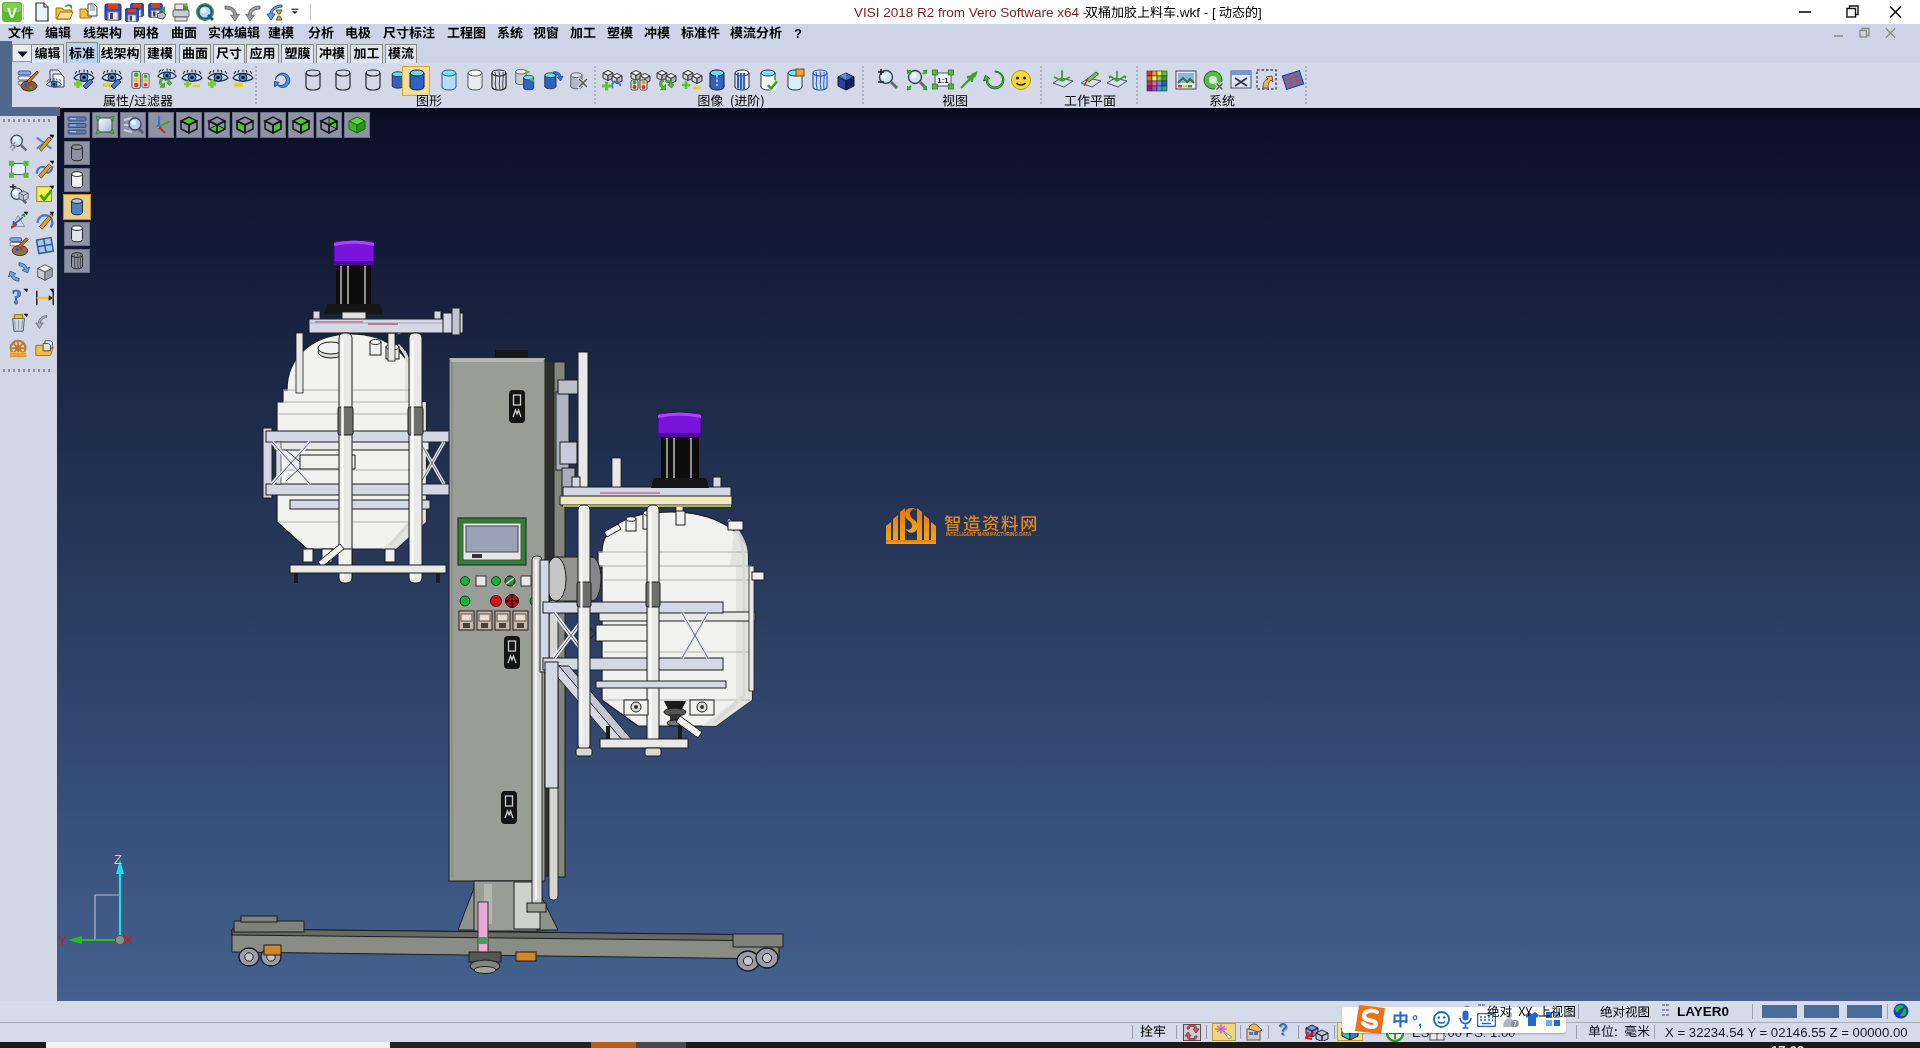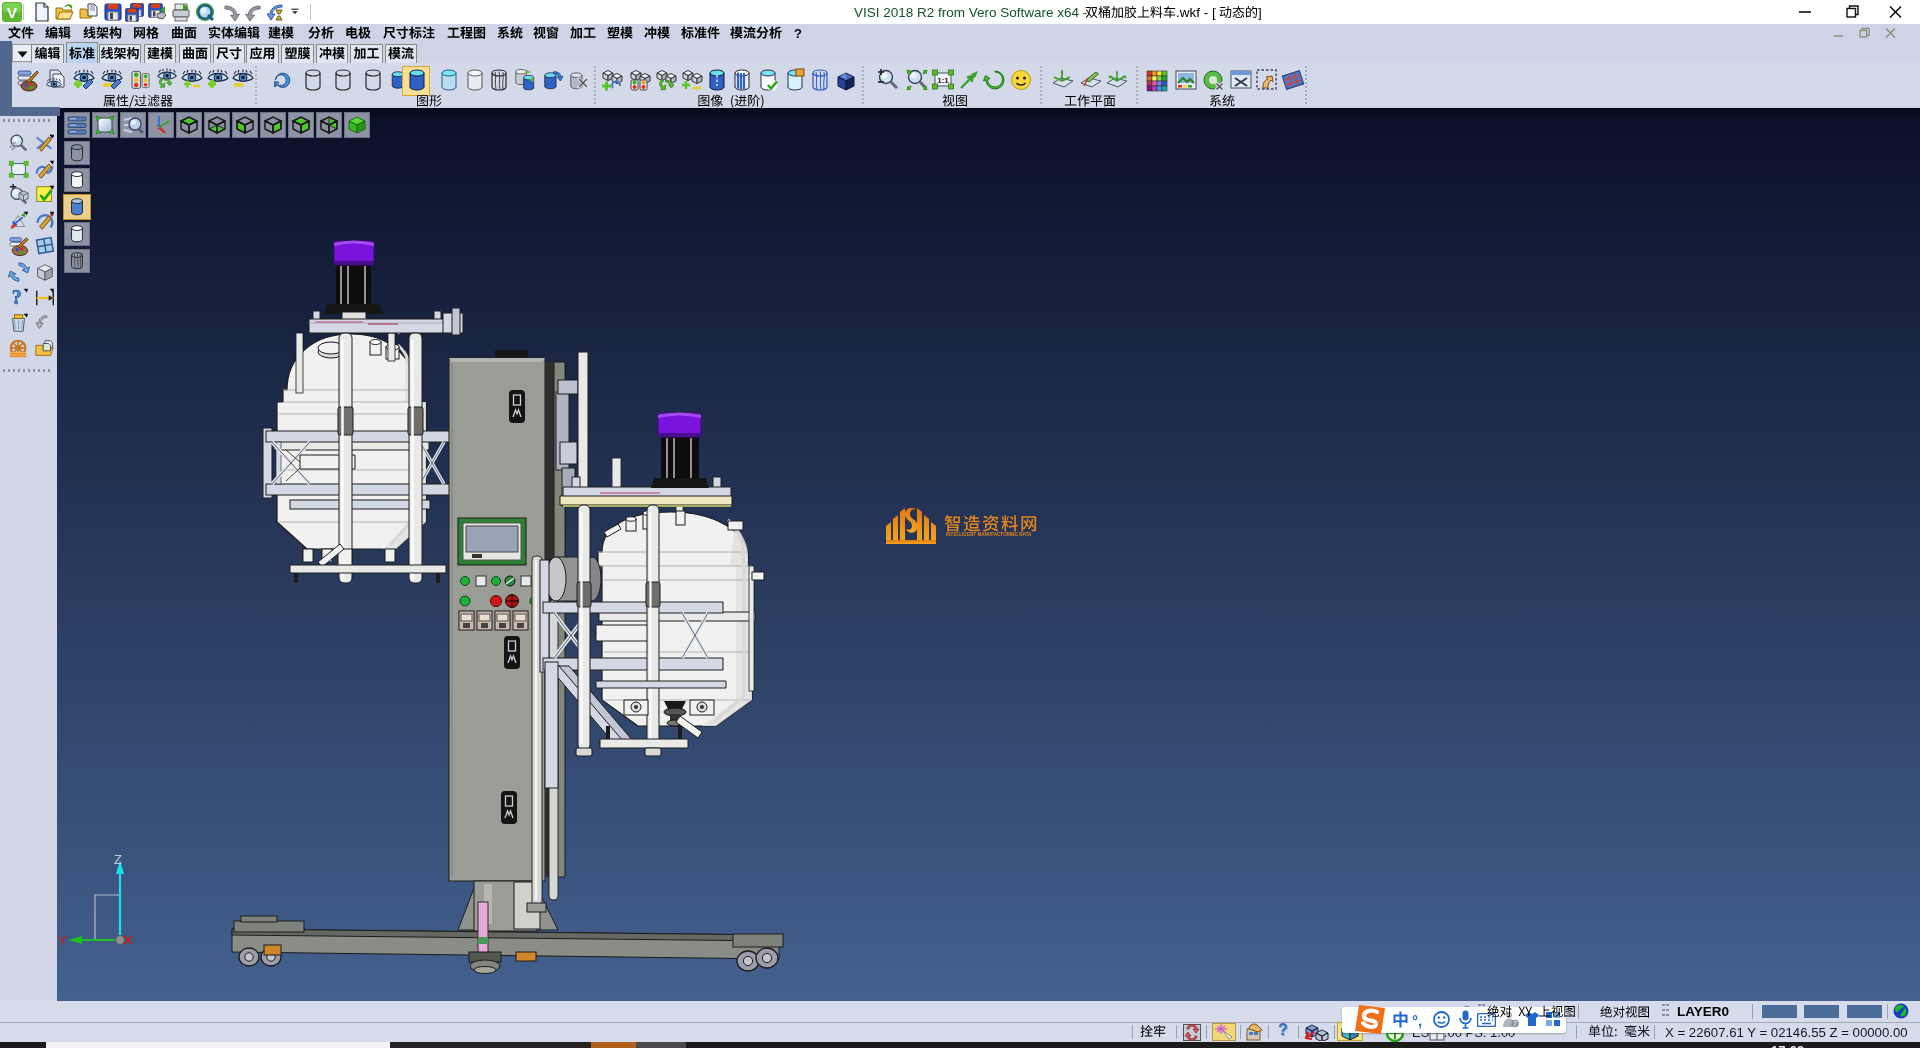--- a/index.html
+++ b/index.html
@@ -1045,21 +1045,21 @@
     <div class="vsep2" style="left:1334px"></div>
     <div class="abs" style="left:1337px;top:1022px;width:26px;height:19px;background:#f5e28a;border:1px solid #c8a030"></div>
     <svg class="abs" style="left:1340px;top:1023px" width="20" height="17" viewBox="0 0 20 17">
       <path d="M2 5 L10 1 L18 5 L10 9 Z" fill="#c838c8" stroke="#222"></path>
       <path d="M2 5 V13 L10 17 V9 Z" fill="#40b8c8" stroke="#222"></path>
       <path d="M18 5 V13 L10 17 V9 Z" fill="#3888b8" stroke="#222"></path>
     </svg>
     <div class="abs" style="left:1412px;top:1025px;width:150px;height:14px;font-size:13px;color:#101828">ES: 1.00 PS: 1.00</div>
     <div class="vsep2" style="left:1576px"></div>
     <div class="vsep2" style="left:1654px"></div>
-    <div class="abs" style="left:1665px;top:1025px;width:250px;height:14px;font-size:13.2px;color:#101828">X = 22607.61 Y = 02146.55 Z = 00000.00</div>
+    <div class="abs" style="left:1665px;top:1025px;width:250px;height:14px;font-size:13.2px;color:#101828">X = 32234.54 Y = 02146.55 Z = 00000.00</div>
     <svg class="abs" style="left:1386px;top:1024px" width="18" height="18" viewBox="0 0 18 18">
       <circle cx="9" cy="9" r="8" fill="#f0f0f0" stroke="#28a018" stroke-width="2.5"></circle>
       <path d="M9 3 v12 M3 9 h12" stroke="#28a018" stroke-width="2"></path>
     </svg>
     <svg class="abs" style="left:1428px;top:1024px" width="18" height="18" viewBox="0 0 18 18">
       <rect x="2" y="2" width="14" height="14" fill="#e8eaf0" stroke="#555"></rect>
       <path d="M9 2 v14 M2 9 h14" stroke="#555"></path>
     </svg>
     <div class="abs" style="left:1342px;top:1007px;width:224px;height:26px;background:#ffffff;border-radius:3px;box-shadow:0 1px 2px rgba(0,0,0,0.25)"></div>
     <svg class="abs" style="left:1351px;top:1003px" width="38" height="34" viewBox="0 0 38 34">
@@ -1094,21 +1094,21 @@
       <rect x="1" y="1" width="6" height="6" fill="#2268cc"></rect>
       <rect x="9" y="1" width="6" height="6" fill="#7aaae0"></rect>
       <rect x="1" y="9" width="6" height="6" fill="#7aaae0"></rect>
       <rect x="9" y="9" width="6" height="6" fill="#2268cc"></rect>
     </svg>
     <div class="abs" style="left:46px;top:1042px;width:344px;height:6px;background:#f2f2f2"></div>
     <div class="abs" style="left:390px;top:1042px;width:201px;height:6px;background:#232323"></div>
     <div class="abs" style="left:591px;top:1042px;width:45px;height:6px;background:#b35f1e"></div>
     <div class="abs" style="left:636px;top:1042px;width:50px;height:6px;background:#4a4a48"></div>
     <div class="abs" style="left:1771px;top:1043px;width:86px;height:5px;overflow:hidden;color:#e8e8e8;font-size:13px;font-weight:bold">17:03</div>
-    <div class="abs" style="left:854px;top:5px;font-size:13.5px;color:#14532d;white-space:nowrap">VISI 2018 R2 from Vero Software x64 - <span id="cjk1"></span></div>
+    <div class="abs" style="left:854px;top:5px;font-size:13.5px;color:#7f1d1d;white-space:nowrap">VISI 2018 R2 from Vero Software x64 - <span id="cjk1"></span></div>
     <div class="abs" style="left:1176px;top:5px;font-size:13.5px;color:#000">.wkf - [</div>
     <div class="abs" style="left:1258px;top:5px;font-size:13.5px;color:#000">]</div>
     <svg class="abs" style="left:0;top:0;pointer-events:none" width="1920" height="1048" viewBox="0 0 1920 1048">
       <path transform="translate(8.0 37.5)" fill="#000000" d="M5.4 -10.7C5.7 -10.1 6.0 -9.4 6.1 -8.9H0.6V-7.3H2.6C3.3 -5.5 4.2 -3.9 5.4 -2.6C4.1 -1.6 2.4 -0.8 0.3 -0.3C0.6 0.0 1.1 0.8 1.3 1.1C3.4 0.5 5.1 -0.3 6.6 -1.5C7.9 -0.4 9.6 0.5 11.7 1.1C11.9 0.6 12.4 -0.1 12.7 -0.4C10.8 -0.8 9.1 -1.6 7.8 -2.7C8.9 -3.9 9.8 -5.5 10.5 -7.3H12.5V-8.9H6.8L7.9 -9.2C7.8 -9.7 7.4 -10.6 7.0 -11.2ZM6.6 -3.7C5.6 -4.7 4.8 -6.0 4.2 -7.3H8.7C8.2 -5.9 7.5 -4.7 6.6 -3.7Z M17.1 -4.7V-3.2H20.6V1.2H22.2V-3.2H25.6V-4.7H22.2V-7.0H24.9V-8.5H22.2V-10.9H20.6V-8.5H19.6C19.7 -9.0 19.8 -9.5 19.9 -10.0L18.4 -10.3C18.1 -8.7 17.6 -7.1 16.9 -6.0C17.3 -5.9 17.9 -5.5 18.2 -5.3C18.5 -5.8 18.8 -6.4 19.0 -7.0H20.6V-4.7ZM16.1 -11.0C15.5 -9.1 14.4 -7.3 13.2 -6.1C13.5 -5.7 13.9 -4.9 14.1 -4.5C14.3 -4.8 14.6 -5.1 14.9 -5.4V1.1H16.3V-7.7C16.8 -8.6 17.3 -9.6 17.6 -10.5Z"></path>
       <path transform="translate(45.0 37.5)" fill="#000000" d="M0.8 -5.4C1.0 -5.5 1.3 -5.6 2.3 -5.7C1.9 -5.0 1.5 -4.6 1.4 -4.3C1.0 -3.9 0.7 -3.5 0.4 -3.5C0.6 -3.1 0.8 -2.5 0.9 -2.2C1.2 -2.4 1.7 -2.6 4.4 -3.2C4.4 -3.5 4.3 -4.1 4.4 -4.5L2.7 -4.1C3.5 -5.2 4.3 -6.5 4.9 -7.7L3.7 -8.4C3.5 -8.0 3.3 -7.5 3.0 -7.0L2.1 -6.9C2.8 -8.0 3.4 -9.3 3.9 -10.6L2.4 -11.1C2.0 -9.6 1.3 -7.9 1.0 -7.5C0.8 -7.1 0.6 -6.8 0.3 -6.7C0.5 -6.3 0.7 -5.7 0.8 -5.4ZM7.7 -10.7C7.8 -10.4 8.0 -10.1 8.1 -9.7H5.2V-6.9C5.2 -5.3 5.2 -3.1 4.5 -1.2L4.2 -2.4C2.8 -1.8 1.3 -1.2 0.4 -0.9L0.7 0.5L4.5 -1.2C4.3 -0.7 4.1 -0.3 3.9 0.1C4.2 0.3 4.8 0.7 5.0 1.0C5.7 -0.1 6.1 -1.5 6.4 -3.0V1.0H7.5V-1.7H8.1V0.8H9.1V-1.7H9.6V0.8H10.6V-1.7H11.1V-0.2C11.1 -0.1 11.1 -0.1 11.0 -0.1C10.9 -0.1 10.8 -0.1 10.6 -0.1C10.7 0.2 10.9 0.7 10.9 1.1C11.3 1.1 11.6 1.0 11.9 0.8C12.2 0.6 12.3 0.3 12.3 -0.2V-5.5H6.6L6.6 -6.3H12.1V-9.7H9.8C9.6 -10.2 9.4 -10.7 9.2 -11.2ZM8.1 -4.3V-2.9H7.5V-4.3ZM9.1 -4.3H9.6V-2.9H9.1ZM10.6 -4.3H11.1V-2.9H10.6ZM6.6 -8.5H10.6V-7.5H6.6Z M20.4 -9.6H23.2V-8.8H20.4ZM19.0 -10.7V-7.7H24.7V-10.7ZM13.9 -4.0C14.1 -4.1 14.5 -4.2 14.9 -4.2H16.0V-2.8C15.0 -2.6 14.1 -2.5 13.4 -2.4L13.7 -0.9L16.0 -1.3V1.1H17.4V-1.6L18.5 -1.8L18.4 -3.1L17.4 -3.0V-4.2H18.2V-5.6H17.4V-7.5H16.0V-5.6H15.2C15.6 -6.4 15.9 -7.3 16.1 -8.2H18.4V-9.6H16.5C16.6 -10.0 16.7 -10.4 16.8 -10.8L15.3 -11.0C15.2 -10.6 15.2 -10.1 15.1 -9.6H13.5V-8.2H14.7C14.5 -7.3 14.3 -6.7 14.2 -6.4C13.9 -5.8 13.8 -5.4 13.5 -5.4C13.6 -5.0 13.9 -4.3 13.9 -4.0ZM23.1 -5.9V-5.1H20.5V-5.9ZM18.1 -1.3 18.4 0.1 23.1 -0.3V1.2H24.6V-0.4L25.5 -0.5L25.6 -1.8L24.6 -1.7V-5.9H25.4V-7.1H18.4V-5.9H19.1V-1.3ZM23.1 -4.1V-3.4H20.5V-4.1ZM23.1 -2.3V-1.6L20.5 -1.4V-2.3Z"></path>
       <path transform="translate(83.0 37.5)" fill="#000000" d="M0.6 -0.9 0.9 0.6C2.2 0.1 3.8 -0.4 5.3 -1.0L5.0 -2.2C3.4 -1.7 1.7 -1.2 0.6 -0.9ZM9.2 -10.1C9.7 -9.8 10.4 -9.2 10.8 -8.9L11.7 -9.8C11.4 -10.1 10.6 -10.6 10.1 -10.9ZM1.0 -5.4C1.2 -5.5 1.5 -5.6 2.6 -5.7C2.2 -5.1 1.8 -4.6 1.6 -4.4C1.2 -3.9 0.9 -3.6 0.6 -3.6C0.7 -3.2 1.0 -2.5 1.1 -2.2C1.4 -2.4 1.9 -2.5 5.1 -3.2C5.1 -3.5 5.1 -4.1 5.1 -4.5L3.1 -4.1C4.0 -5.2 4.8 -6.4 5.5 -7.6L4.3 -8.4C4.0 -7.9 3.8 -7.5 3.5 -7.0L2.4 -7.0C3.1 -7.9 3.8 -9.2 4.4 -10.3L2.9 -11.0C2.4 -9.5 1.5 -8.0 1.2 -7.6C1.0 -7.1 0.7 -6.9 0.5 -6.8C0.6 -6.4 0.9 -5.7 1.0 -5.4ZM11.2 -4.6C10.8 -3.9 10.3 -3.4 9.8 -2.9C9.6 -3.4 9.5 -4.0 9.4 -4.6L12.4 -5.1L12.2 -6.5L9.2 -5.9L9.1 -7.2L12.1 -7.6L11.8 -9.0L9.0 -8.6C9.0 -9.4 9.0 -10.2 9.0 -11.1H7.4C7.4 -10.2 7.4 -9.2 7.5 -8.3L5.6 -8.0L5.9 -6.6L7.6 -6.9L7.7 -5.7L5.3 -5.2L5.6 -3.8L7.9 -4.3C8.0 -3.4 8.2 -2.6 8.4 -1.9C7.4 -1.2 6.1 -0.7 4.9 -0.3C5.2 0.1 5.6 0.6 5.8 1.0C6.9 0.6 8.0 0.1 9.0 -0.5C9.5 0.5 10.1 1.2 11.0 1.2C12.0 1.2 12.4 0.7 12.7 -0.9C12.3 -1.0 11.9 -1.4 11.6 -1.7C11.5 -0.7 11.4 -0.4 11.1 -0.4C10.8 -0.4 10.5 -0.7 10.2 -1.4C11.1 -2.2 11.9 -3.0 12.5 -4.0Z M21.6 -8.7H23.5V-6.6H21.6ZM20.1 -10.1V-5.3H25.0V-10.1ZM18.7 -5.0V-4.0H13.7V-2.7H17.8C16.7 -1.6 15.0 -0.7 13.4 -0.3C13.7 0.0 14.2 0.6 14.4 1.0C16.0 0.4 17.5 -0.5 18.7 -1.7V1.2H20.3V-1.7C21.5 -0.6 23.0 0.4 24.6 0.9C24.8 0.5 25.3 -0.1 25.6 -0.4C24.0 -0.9 22.3 -1.7 21.2 -2.7H25.3V-4.0H20.3V-5.0ZM15.4 -11.0 15.4 -9.8H13.7V-8.4H15.2C15.0 -7.2 14.5 -6.3 13.3 -5.7C13.7 -5.4 14.1 -4.9 14.3 -4.5C15.8 -5.4 16.4 -6.7 16.7 -8.4H18.0C18.0 -7.1 17.9 -6.6 17.7 -6.4C17.6 -6.3 17.5 -6.3 17.4 -6.3C17.2 -6.3 16.8 -6.3 16.3 -6.3C16.6 -6.0 16.7 -5.4 16.7 -5.0C17.3 -5.0 17.8 -5.0 18.1 -5.0C18.5 -5.1 18.8 -5.2 19.0 -5.5C19.3 -5.8 19.4 -6.9 19.6 -9.2C19.6 -9.4 19.6 -9.8 19.6 -9.8H16.9L16.9 -11.0Z M28.2 -11.0V-8.6H26.5V-7.2H28.1C27.8 -5.6 27.1 -3.8 26.3 -2.8C26.5 -2.3 26.9 -1.6 27.0 -1.2C27.5 -1.9 27.9 -2.8 28.2 -3.9V1.2H29.7V-4.8C30.0 -4.2 30.3 -3.7 30.4 -3.3L31.4 -4.4C31.1 -4.7 30.1 -6.3 29.7 -6.7V-7.2H30.9C30.7 -7.0 30.6 -6.7 30.4 -6.6C30.8 -6.3 31.4 -5.8 31.7 -5.6C32.1 -6.1 32.5 -6.8 32.9 -7.5H36.8C36.6 -2.9 36.4 -1.0 36.1 -0.6C35.9 -0.4 35.8 -0.3 35.6 -0.3C35.3 -0.3 34.7 -0.3 34.0 -0.4C34.3 0.0 34.5 0.7 34.5 1.1C35.2 1.2 35.9 1.2 36.3 1.1C36.8 1.0 37.1 0.9 37.5 0.4C38.0 -0.3 38.1 -2.4 38.3 -8.2C38.3 -8.4 38.3 -9.0 38.3 -9.0H33.5C33.7 -9.5 33.9 -10.1 34.0 -10.7L32.5 -11.0C32.2 -9.7 31.7 -8.3 31.0 -7.3V-8.6H29.7V-11.0ZM33.9 -4.6 34.4 -3.5 33.0 -3.2C33.5 -4.2 34.0 -5.4 34.4 -6.5L32.9 -6.9C32.6 -5.5 31.9 -4.0 31.7 -3.6C31.5 -3.1 31.3 -2.9 31.0 -2.8C31.2 -2.4 31.4 -1.8 31.5 -1.5C31.8 -1.6 32.2 -1.8 34.8 -2.3C34.9 -2.0 34.9 -1.7 35.0 -1.5L36.2 -2.0C36.0 -2.8 35.5 -4.0 35.1 -5.0Z"></path>
       <path transform="translate(133.0 37.5)" fill="#000000" d="M4.1 -4.4C3.8 -3.3 3.2 -2.3 2.6 -1.5V-6.3C3.1 -5.8 3.6 -5.1 4.1 -4.4ZM1.0 -10.3V1.1H2.6V-1.0C2.9 -0.8 3.3 -0.5 3.5 -0.4C4.1 -1.1 4.7 -2.1 5.1 -3.1C5.4 -2.7 5.7 -2.4 5.9 -2.1L6.8 -3.1C6.5 -3.6 6.1 -4.1 5.6 -4.7C5.9 -5.8 6.1 -6.9 6.3 -8.1L4.9 -8.3C4.8 -7.5 4.7 -6.7 4.6 -6.0C4.1 -6.5 3.7 -7.0 3.3 -7.4L2.6 -6.6V-8.9H10.5V-0.7C10.5 -0.5 10.4 -0.4 10.1 -0.4C9.8 -0.4 8.9 -0.4 8.0 -0.4C8.3 -0.0 8.6 0.7 8.6 1.1C9.9 1.1 10.7 1.1 11.3 0.8C11.8 0.6 12.0 0.2 12.0 -0.7V-10.3ZM6.1 -6.5C6.7 -5.9 7.2 -5.2 7.7 -4.5C7.3 -3.1 6.6 -1.9 5.7 -1.1C6.1 -0.9 6.7 -0.5 7.0 -0.3C7.7 -1.0 8.2 -2.0 8.7 -3.1C9.0 -2.6 9.2 -2.1 9.4 -1.7L10.5 -2.7C10.2 -3.3 9.8 -4.0 9.2 -4.7C9.5 -5.8 9.7 -6.9 9.9 -8.1L8.5 -8.3C8.4 -7.5 8.3 -6.8 8.2 -6.1C7.8 -6.6 7.4 -7.0 7.0 -7.3Z M20.7 -8.3H22.9C22.6 -7.8 22.2 -7.2 21.8 -6.8C21.3 -7.2 20.9 -7.7 20.6 -8.2ZM15.3 -11.0V-8.4H13.6V-6.9H15.2C14.8 -5.3 14.1 -3.6 13.3 -2.5C13.5 -2.2 13.9 -1.5 14.0 -1.1C14.5 -1.8 14.9 -2.8 15.3 -3.8V1.2H16.8V-4.9C17.1 -4.4 17.3 -3.9 17.5 -3.6L17.6 -3.8C17.9 -3.5 18.1 -3.0 18.3 -2.7L19.0 -3.0V1.2H20.4V0.7H23.1V1.1H24.6V-3.1L24.9 -3.0C25.1 -3.4 25.5 -4.0 25.8 -4.3C24.7 -4.7 23.7 -5.2 22.9 -5.8C23.7 -6.8 24.4 -7.9 24.8 -9.3L23.9 -9.7L23.6 -9.7H21.5C21.6 -10.0 21.8 -10.3 21.9 -10.6L20.4 -11.1C20.0 -9.8 19.2 -8.6 18.2 -7.6V-8.4H16.8V-11.0ZM20.4 -0.6V-2.4H23.1V-0.6ZM20.3 -3.7C20.9 -4.0 21.3 -4.4 21.8 -4.8C22.3 -4.4 22.8 -4.0 23.3 -3.7ZM19.8 -7.1C20.1 -6.6 20.4 -6.2 20.8 -5.8C19.9 -5.1 18.9 -4.5 17.9 -4.2L18.3 -4.8C18.1 -5.1 17.1 -6.3 16.8 -6.6V-6.9H17.9C18.2 -6.7 18.6 -6.3 18.8 -6.1C19.1 -6.4 19.5 -6.7 19.8 -7.1Z"></path>
       <path transform="translate(171.0 37.5)" fill="#000000" d="M7.2 -10.9V-8.5H5.7V-10.9H4.1V-8.5H1.1V1.1H2.6V0.4H10.4V1.1H12.0V-8.5H8.8V-10.9ZM2.6 -1.1V-3.3H4.1V-1.1ZM10.4 -1.1H8.8V-3.3H10.4ZM5.7 -1.1V-3.3H7.2V-1.1ZM2.6 -4.8V-7.0H4.1V-4.8ZM10.4 -4.8H8.8V-7.0H10.4ZM5.7 -4.8V-7.0H7.2V-4.8Z M18.4 -4.1H20.4V-3.1H18.4ZM18.4 -5.3V-6.2H20.4V-5.3ZM18.4 -1.9H20.4V-0.9H18.4ZM13.7 -10.3V-8.8H18.4C18.4 -8.4 18.3 -8.0 18.2 -7.7H14.2V1.2H15.7V0.5H23.2V1.2H24.8V-7.7H19.8L20.2 -8.8H25.4V-10.3ZM15.7 -0.9V-6.2H17.0V-0.9ZM23.2 -0.9H21.8V-6.2H23.2Z"></path>
       <path transform="translate(208.0 37.5)" fill="#000000" d="M6.9 -0.9C8.6 -0.4 10.3 0.4 11.3 1.1L12.2 -0.1C11.2 -0.8 9.3 -1.5 7.6 -2.0ZM3.0 -7.1C3.7 -6.7 4.5 -6.1 4.9 -5.6L5.9 -6.8C5.4 -7.2 4.6 -7.8 3.9 -8.1ZM1.7 -5.1C2.4 -4.8 3.2 -4.2 3.6 -3.7L4.6 -4.9C4.1 -5.3 3.3 -5.9 2.6 -6.2ZM1.0 -9.8V-6.8H2.5V-8.4H10.4V-6.8H12.1V-9.8H7.6C7.4 -10.3 7.2 -10.8 6.9 -11.2L5.3 -10.7C5.5 -10.5 5.6 -10.1 5.8 -9.8ZM0.9 -3.6V-2.3H5.1C4.3 -1.3 3.1 -0.7 1.0 -0.2C1.3 0.1 1.7 0.7 1.9 1.1C4.7 0.4 6.2 -0.7 7.0 -2.3H12.2V-3.6H7.5C7.8 -4.8 7.9 -6.2 7.9 -7.8H6.3C6.2 -6.1 6.2 -4.7 5.8 -3.6Z M15.9 -11.0C15.3 -9.2 14.3 -7.3 13.2 -6.1C13.5 -5.7 13.9 -4.9 14.0 -4.5C14.3 -4.8 14.6 -5.1 14.8 -5.5V1.1H16.3V-8.0C16.7 -8.9 17.1 -9.7 17.4 -10.5ZM17.1 -8.7V-7.2H19.6C18.9 -5.2 17.7 -3.1 16.4 -1.9C16.7 -1.7 17.2 -1.1 17.5 -0.8C17.9 -1.2 18.3 -1.7 18.6 -2.2V-1.0H20.4V1.1H21.9V-1.0H23.6V-2.2C24.0 -1.7 24.3 -1.2 24.7 -0.8C24.9 -1.2 25.5 -1.7 25.8 -2.0C24.6 -3.2 23.4 -5.2 22.7 -7.2H25.5V-8.7H21.9V-11.0H20.4V-8.7ZM20.4 -2.4H18.8C19.4 -3.4 19.9 -4.5 20.4 -5.7ZM21.9 -2.4V-5.8C22.3 -4.6 22.9 -3.4 23.5 -2.4Z M26.8 -5.4C27.0 -5.5 27.3 -5.6 28.3 -5.7C27.9 -5.0 27.5 -4.6 27.4 -4.3C27.0 -3.9 26.7 -3.5 26.4 -3.5C26.6 -3.1 26.8 -2.5 26.9 -2.2C27.2 -2.4 27.7 -2.6 30.4 -3.2C30.4 -3.5 30.3 -4.1 30.4 -4.5L28.7 -4.1C29.5 -5.2 30.3 -6.5 30.9 -7.7L29.7 -8.4C29.5 -8.0 29.3 -7.5 29.0 -7.0L28.1 -6.9C28.8 -8.0 29.4 -9.3 29.9 -10.6L28.4 -11.1C28.0 -9.6 27.3 -7.9 27.0 -7.5C26.8 -7.1 26.6 -6.8 26.3 -6.7C26.5 -6.3 26.7 -5.7 26.8 -5.4ZM33.7 -10.7C33.8 -10.4 34.0 -10.1 34.1 -9.7H31.2V-6.9C31.2 -5.3 31.2 -3.1 30.5 -1.2L30.2 -2.4C28.8 -1.8 27.3 -1.2 26.4 -0.9L26.7 0.5L30.5 -1.2C30.3 -0.7 30.1 -0.3 29.9 0.1C30.2 0.3 30.8 0.7 31.0 1.0C31.7 -0.1 32.1 -1.5 32.4 -3.0V1.0H33.5V-1.7H34.1V0.8H35.1V-1.7H35.6V0.8H36.6V-1.7H37.1V-0.2C37.1 -0.1 37.1 -0.1 37.0 -0.1C36.9 -0.1 36.8 -0.1 36.6 -0.1C36.7 0.2 36.9 0.7 36.9 1.1C37.3 1.1 37.6 1.0 37.9 0.8C38.2 0.6 38.3 0.3 38.3 -0.2V-5.5H32.6L32.6 -6.3H38.1V-9.7H35.8C35.6 -10.2 35.4 -10.7 35.2 -11.2ZM34.1 -4.3V-2.9H33.5V-4.3ZM35.1 -4.3H35.6V-2.9H35.1ZM36.6 -4.3H37.1V-2.9H36.6ZM32.6 -8.5H36.6V-7.5H32.6Z M46.4 -9.6H49.2V-8.8H46.4ZM45.0 -10.7V-7.7H50.7V-10.7ZM39.9 -4.0C40.1 -4.1 40.5 -4.2 40.9 -4.2H42.0V-2.8C41.0 -2.6 40.1 -2.5 39.4 -2.4L39.7 -0.9L42.0 -1.3V1.1H43.4V-1.6L44.5 -1.8L44.4 -3.1L43.4 -3.0V-4.2H44.2V-5.6H43.4V-7.5H42.0V-5.6H41.2C41.6 -6.4 41.9 -7.3 42.1 -8.2H44.4V-9.6H42.5C42.6 -10.0 42.7 -10.4 42.8 -10.8L41.3 -11.0C41.2 -10.6 41.2 -10.1 41.1 -9.6H39.5V-8.2H40.7C40.5 -7.3 40.3 -6.7 40.2 -6.4C39.9 -5.8 39.8 -5.4 39.5 -5.4C39.6 -5.0 39.9 -4.3 39.9 -4.0ZM49.1 -5.9V-5.1H46.5V-5.9ZM44.1 -1.3 44.4 0.1 49.1 -0.3V1.2H50.6V-0.4L51.5 -0.5L51.6 -1.8L50.6 -1.7V-5.9H51.4V-7.1H44.4V-5.9H45.1V-1.3ZM49.1 -4.1V-3.4H46.5V-4.1ZM49.1 -2.3V-1.6L46.5 -1.4V-2.3Z"></path>
       <path transform="translate(268.0 37.5)" fill="#000000" d="M5.0 -10.1V-8.9H7.2V-8.3H4.3V-7.1H7.2V-6.5H5.0V-5.3H7.2V-4.7H4.9V-3.6H7.2V-2.9H4.4V-1.7H7.2V-0.9H8.7V-1.7H12.2V-2.9H8.7V-3.6H11.8V-4.7H8.7V-5.3H11.6V-7.1H12.3V-8.3H11.6V-10.1H8.7V-11.0H7.2V-10.1ZM8.7 -7.1H10.2V-6.5H8.7ZM8.7 -8.3V-8.9H10.2V-8.3ZM1.2 -4.7C1.2 -4.8 1.6 -5.1 1.9 -5.3H3.0C2.9 -4.4 2.7 -3.7 2.5 -3.0C2.3 -3.4 2.0 -3.9 1.9 -4.5L0.7 -4.1C1.0 -3.1 1.4 -2.2 1.9 -1.6C1.5 -0.9 0.9 -0.3 0.3 0.1C0.7 0.3 1.2 0.9 1.4 1.2C2.0 0.8 2.5 0.2 2.9 -0.5C4.3 0.6 6.0 0.9 8.2 0.9H12.1C12.1 0.5 12.4 -0.2 12.6 -0.5C11.7 -0.5 9.0 -0.5 8.3 -0.5C6.3 -0.5 4.7 -0.7 3.5 -1.7C4.0 -3.0 4.4 -4.5 4.5 -6.4L3.7 -6.7L3.4 -6.6H3.0C3.5 -7.6 4.1 -8.7 4.6 -9.9L3.7 -10.5L3.2 -10.3H0.7V-9.0H2.6C2.2 -7.9 1.7 -7.0 1.5 -6.7C1.2 -6.3 0.8 -6.0 0.6 -5.9C0.8 -5.6 1.1 -5.0 1.2 -4.7Z M19.7 -5.3H23.2V-4.7H19.7ZM19.7 -6.8H23.2V-6.3H19.7ZM22.4 -11.0V-10.2H20.9V-11.0H19.4V-10.2H17.8V-8.9H19.4V-8.1H20.9V-8.9H22.4V-8.1H23.9V-8.9H25.3V-10.2H23.9V-11.0ZM18.2 -7.9V-3.6H20.7C20.7 -3.3 20.6 -3.1 20.6 -2.8H17.6V-1.6H20.1C19.6 -0.9 18.7 -0.4 17.1 -0.1C17.4 0.2 17.8 0.8 17.9 1.2C20.1 0.7 21.1 -0.2 21.7 -1.3C22.3 -0.1 23.3 0.7 24.8 1.1C25.0 0.8 25.4 0.2 25.7 -0.1C24.6 -0.4 23.7 -0.9 23.1 -1.6H25.4V-2.8H22.1L22.2 -3.6H24.7V-7.9ZM15.0 -11.0V-8.6H13.5V-7.2H15.0V-6.9C14.6 -5.4 14.0 -3.7 13.2 -2.8C13.5 -2.3 13.8 -1.6 14.0 -1.2C14.3 -1.7 14.7 -2.5 15.0 -3.3V1.2H16.4V-4.7C16.7 -4.2 17.0 -3.6 17.1 -3.2L18.0 -4.3C17.8 -4.7 16.8 -6.2 16.4 -6.7V-7.2H17.6V-8.6H16.4V-11.0Z"></path>

